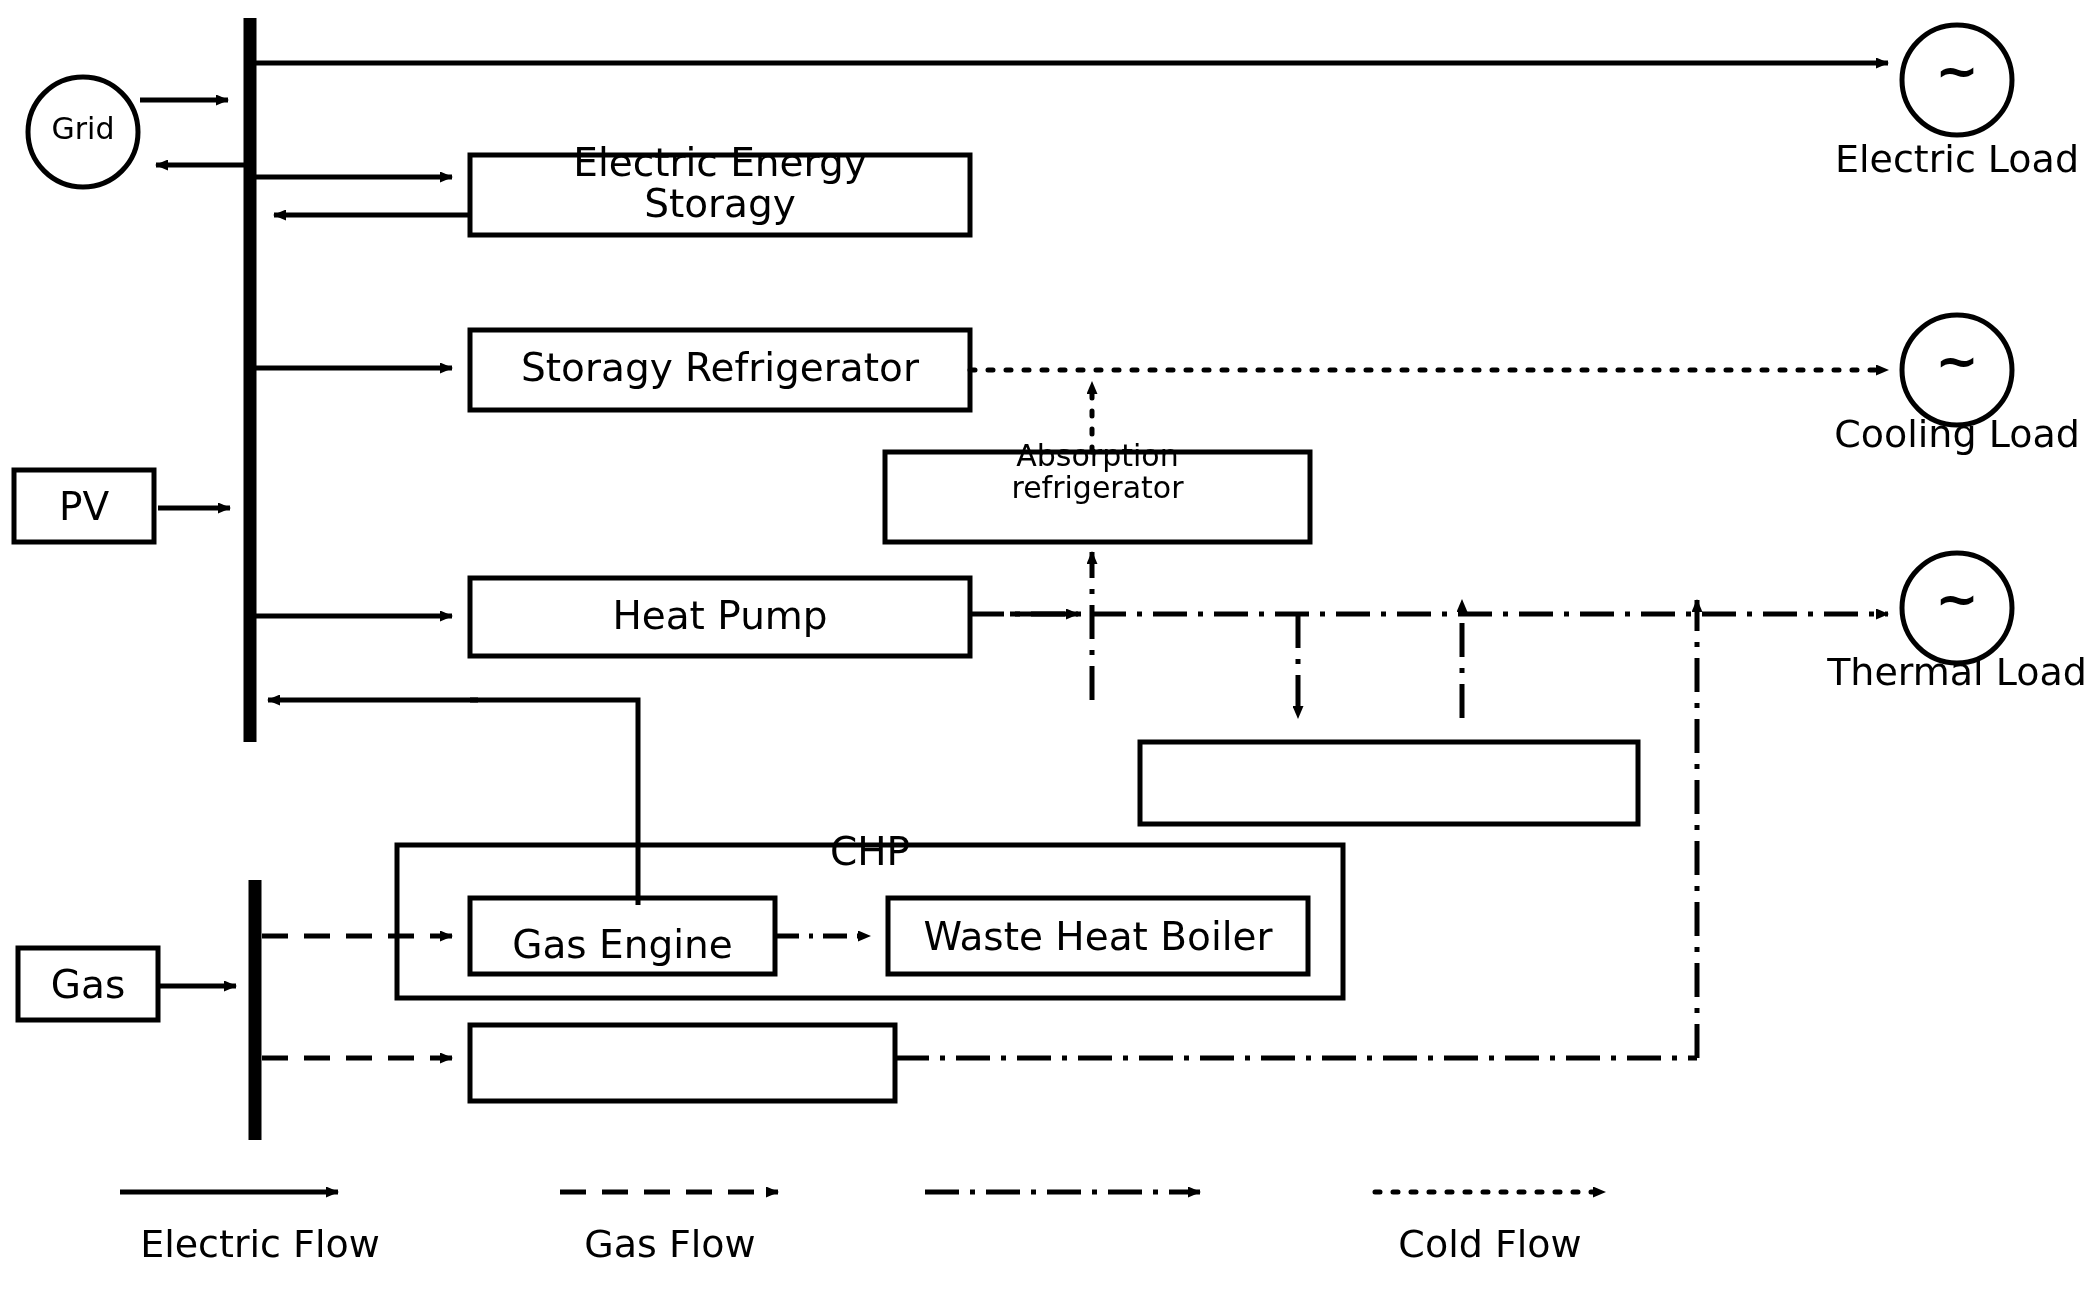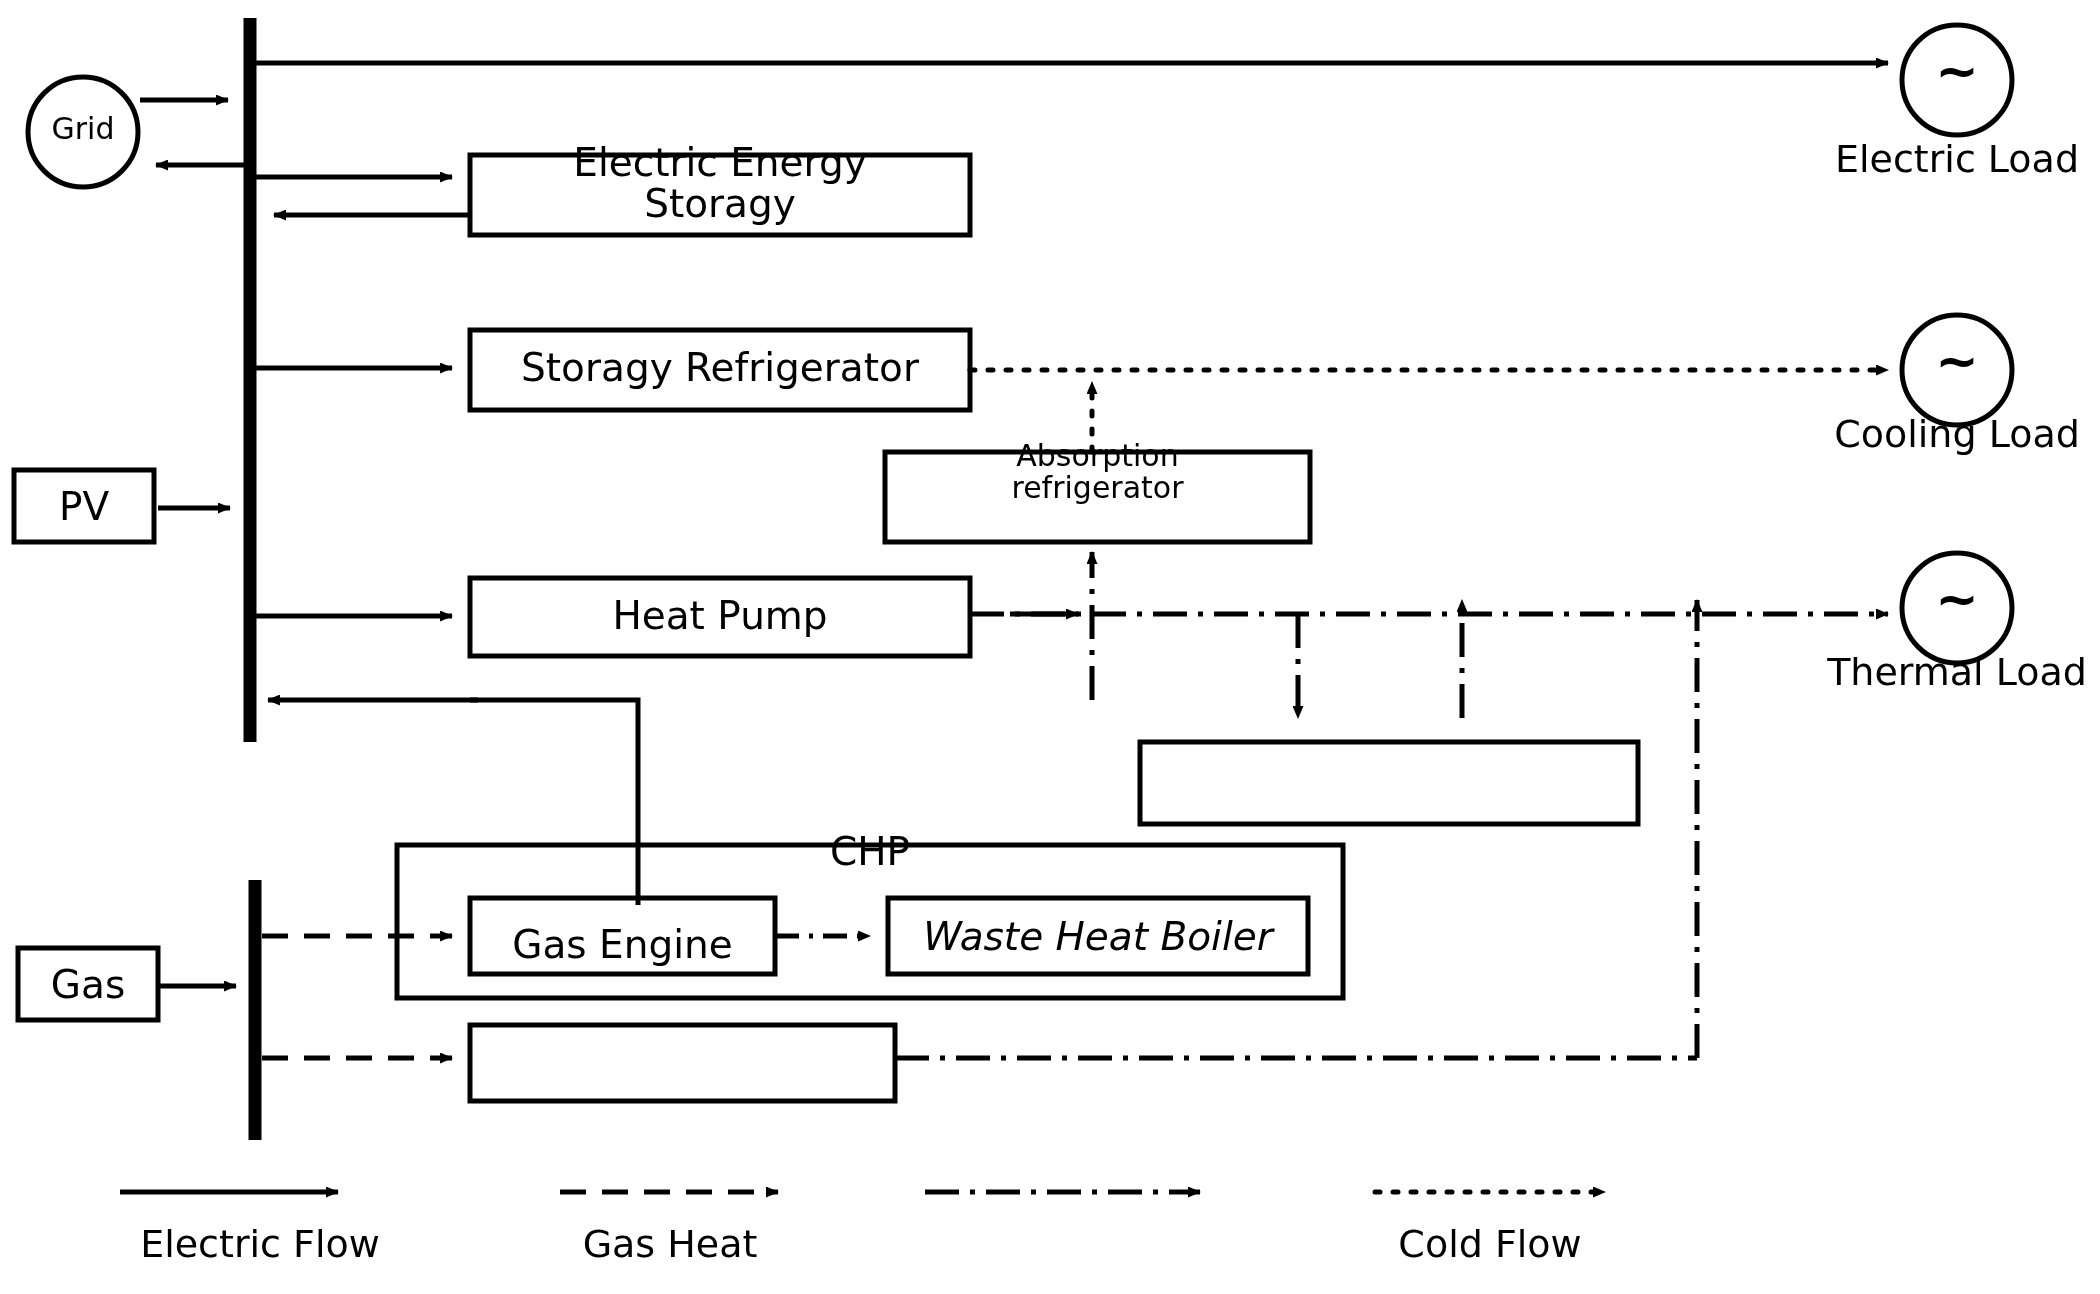--- a/index.html
+++ b/index.html
@@ -142,30 +142,30 @@
   <div class="lbl box-label" style="left:14px; top:487px; width:140px;">PV</div>
   <div class="lbl box-label" style="left:18px; top:965px; width:140px;">Gas</div>
 
   <div class="lbl box-label" style="left:470px; top:143px; width:500px;">Electric Energy
 Storagy</div>
   <div class="lbl box-label" style="left:470px; top:348px; width:500px;">Storagy Refrigerator</div>
   <div class="lbl small-label" style="left:885px; top:440px; width:425px;text-align:center;">Absorption
 refrigerator</div>
   <div class="lbl box-label" style="left:470px; top:596px; width:500px;">Heat Pump</div>
   <div class="lbl box-label" style="left:470px; top:917px; width:305px;margin-top:8px;">Gas Engine</div>
-  <div class="lbl box-label" style="left:888px; top:917px; width:420px;font-style:italic;">Waste Heat Boiler</div>
+  <div class="lbl box-label" style="left:888px; top:917px; width:420px;">Waste Heat Boiler</div>
 
   <div class="lbl box-label" style="left:720px; top:832px; width:300px;">CHP</div>
 
   <div class="lbl tilde" style="left:1907px; top:44px; width:100px;">~</div>
   <div class="lbl node-label" style="left:1757px; top:140px; width:400px;">Electric Load</div>
 
   <div class="lbl tilde" style="left:1907px; top:334px; width:100px;">~</div>
   <div class="lbl node-label" style="left:1757px; top:415px; width:400px;">Cooling Load</div>
 
   <div class="lbl tilde" style="left:1907px; top:572px; width:100px;">~</div>
   <div class="lbl node-label" style="left:1757px; top:653px; width:400px;">Thermal Load</div>
 
   <div class="lbl legend-label" style="left:60px; top:1225px; width:400px;">Electric Flow</div>
-  <div class="lbl legend-label" style="left:520px; top:1225px; width:300px;">Gas Heat</div>
+  <div class="lbl legend-label" style="left:520px; top:1225px; width:300px;">Gas Flow</div>
   <div class="lbl legend-label" style="left:1340px; top:1225px; width:300px;">Cold Flow</div>
 
 </div>
 
 </body></html>

